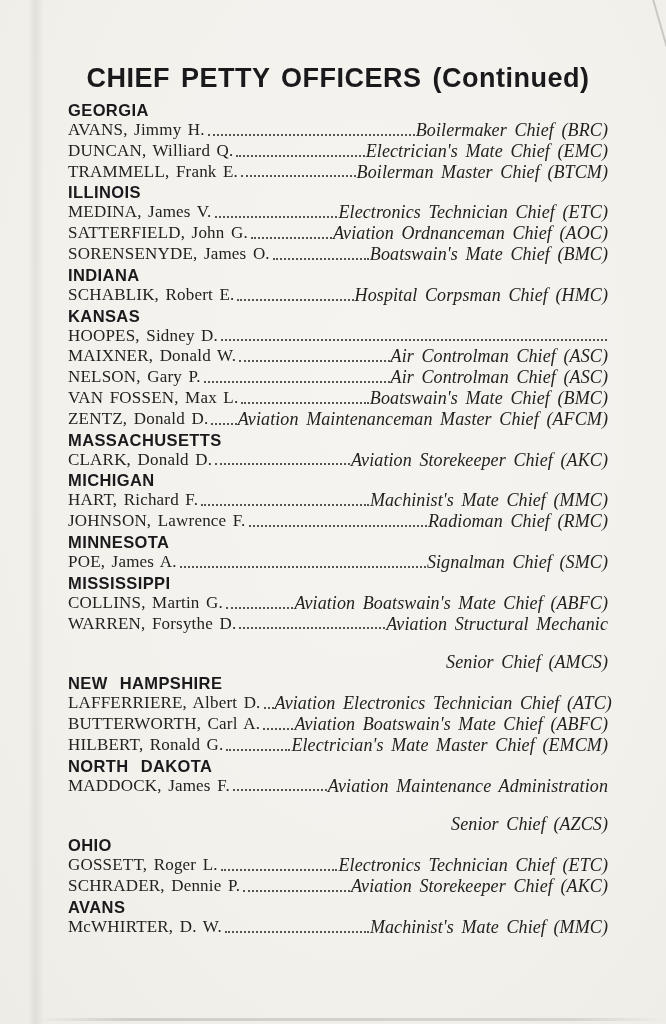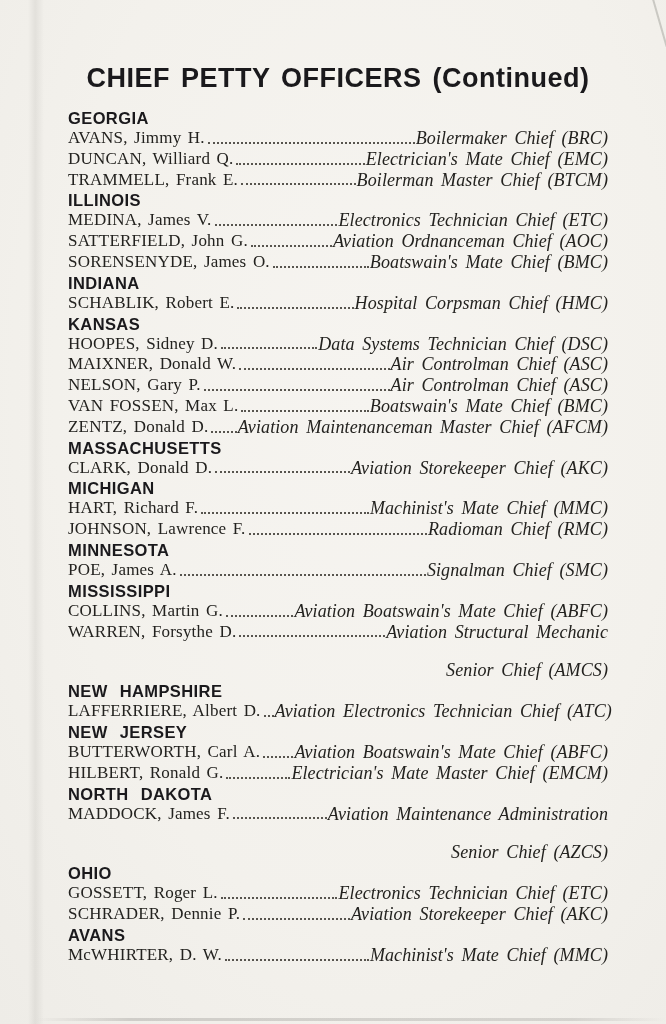--- a/index.html
+++ b/index.html
@@ -20,21 +20,21 @@
     background: rgba(100,100,95,0.28); border-radius: 2px;
     transform: rotate(-16deg);
   }
   .bottom-edge {
     position: absolute; left: 36px; right: 0; bottom: 3px; height: 3px;
     background: linear-gradient(90deg, rgba(0,0,0,0) 0%, rgba(90,88,84,0.22) 15%, rgba(90,88,84,0.18) 85%, rgba(0,0,0,0) 100%);
     border-radius: 2px;
   }
   .content { position: absolute; left: 68px; right: 58px; top: 64px; }
   .title {
-    margin: 0 0 16px 0;
+    margin: 0 0 8px 0;
     font-family: "Liberation Sans", sans-serif;
     font-weight: 700; font-size: 27px; line-height: 28px;
     letter-spacing: 0.5px; word-spacing: 3px;
     text-align: center; color: #1a191c; white-space: nowrap;
   }
   .state-header {
     font-family: "Liberation Sans", sans-serif;
     font-weight: 700; font-size: 16.5px; line-height: 17px;
     padding: 2px 0 1px 0;
     letter-spacing: 0.4px; word-spacing: 7px;
@@ -105,21 +105,20 @@
             <span class="name">SCHABLIK, Robert E.</span>
             <span class="leader"></span>
             <span class="rank">Hospital Corpsman Chief (HMC)</span>
           </div>
         </section>
         <section class="state-section">
           <div class="state-header">KANSAS</div>
           <div class="row">
             <span class="name">HOOPES, Sidney D.</span>
             <span class="leader"></span>
-            <span class="rank">Data Systems Technician Chief (DSC)</span>
           </div>
           <div class="row">
             <span class="name">MAIXNER, Donald W.</span>
             <span class="leader"></span>
             <span class="rank">Air Controlman Chief (ASC)</span>
           </div>
           <div class="row">
             <span class="name">NELSON, Gary P.</span>
             <span class="leader"></span>
             <span class="rank">Air Controlman Chief (ASC)</span>
@@ -184,21 +183,20 @@
         </section>
         <section class="state-section">
           <div class="state-header">NEW HAMPSHIRE</div>
           <div class="row">
             <span class="name">LAFFERRIERE, Albert D.</span>
             <span class="leader"></span>
             <span class="rank">Aviation Electronics Technician Chief (ATC)</span>
           </div>
         </section>
         <section class="state-section">
-          <div class="state-header">NEW JERSEY</div>
           <div class="row">
             <span class="name">BUTTERWORTH, Carl A.</span>
             <span class="leader"></span>
             <span class="rank">Aviation Boatswain's Mate Chief (ABFC)</span>
           </div>
           <div class="row">
             <span class="name">HILBERT, Ronald G.</span>
             <span class="leader"></span>
             <span class="rank">Electrician's Mate Master Chief (EMCM)</span>
           </div>

